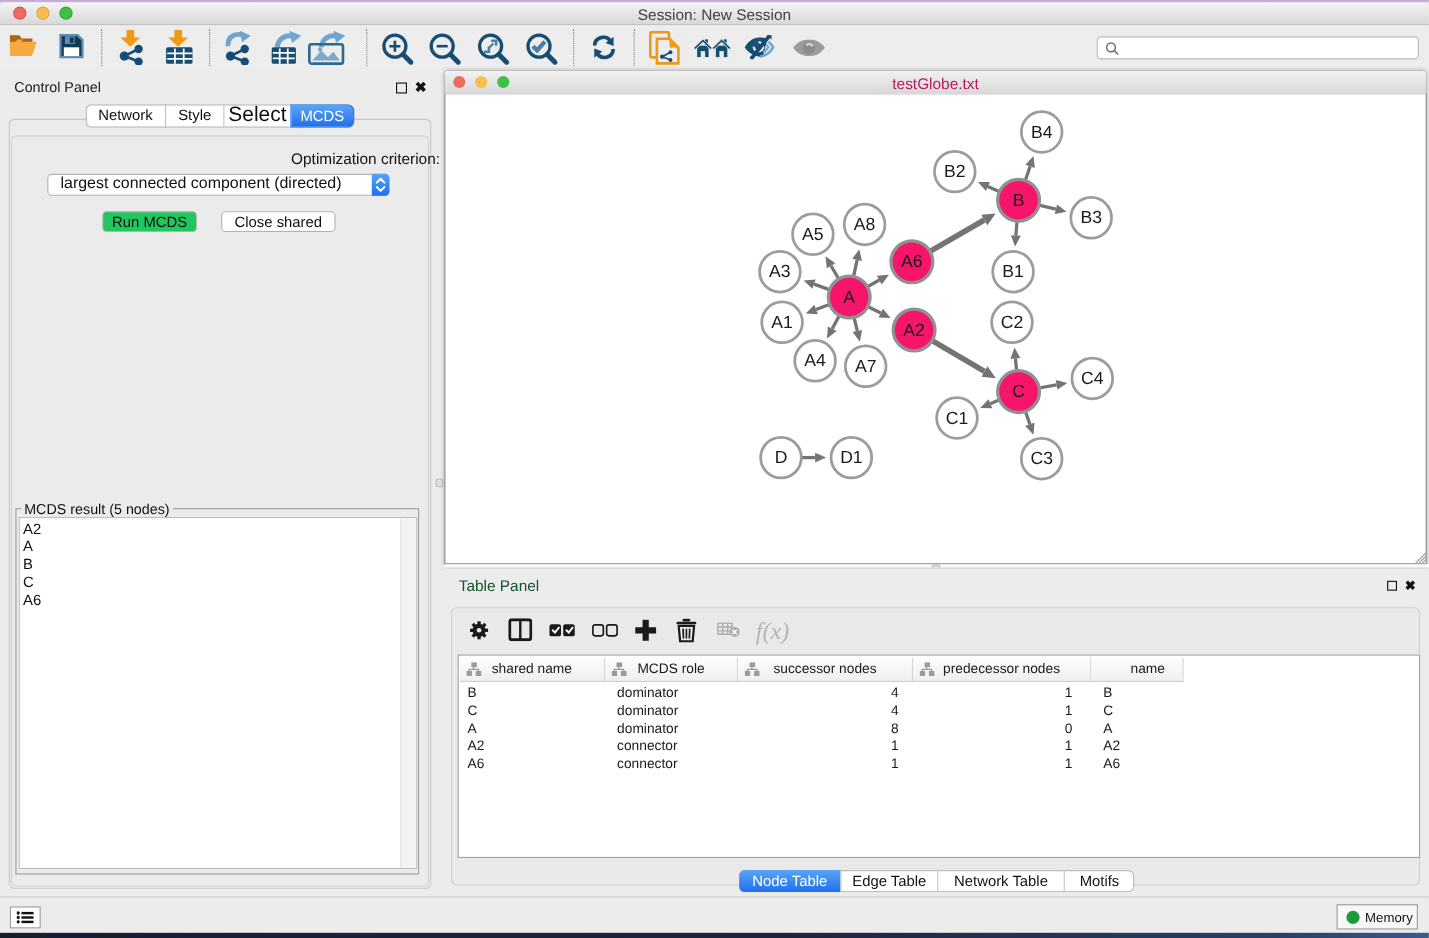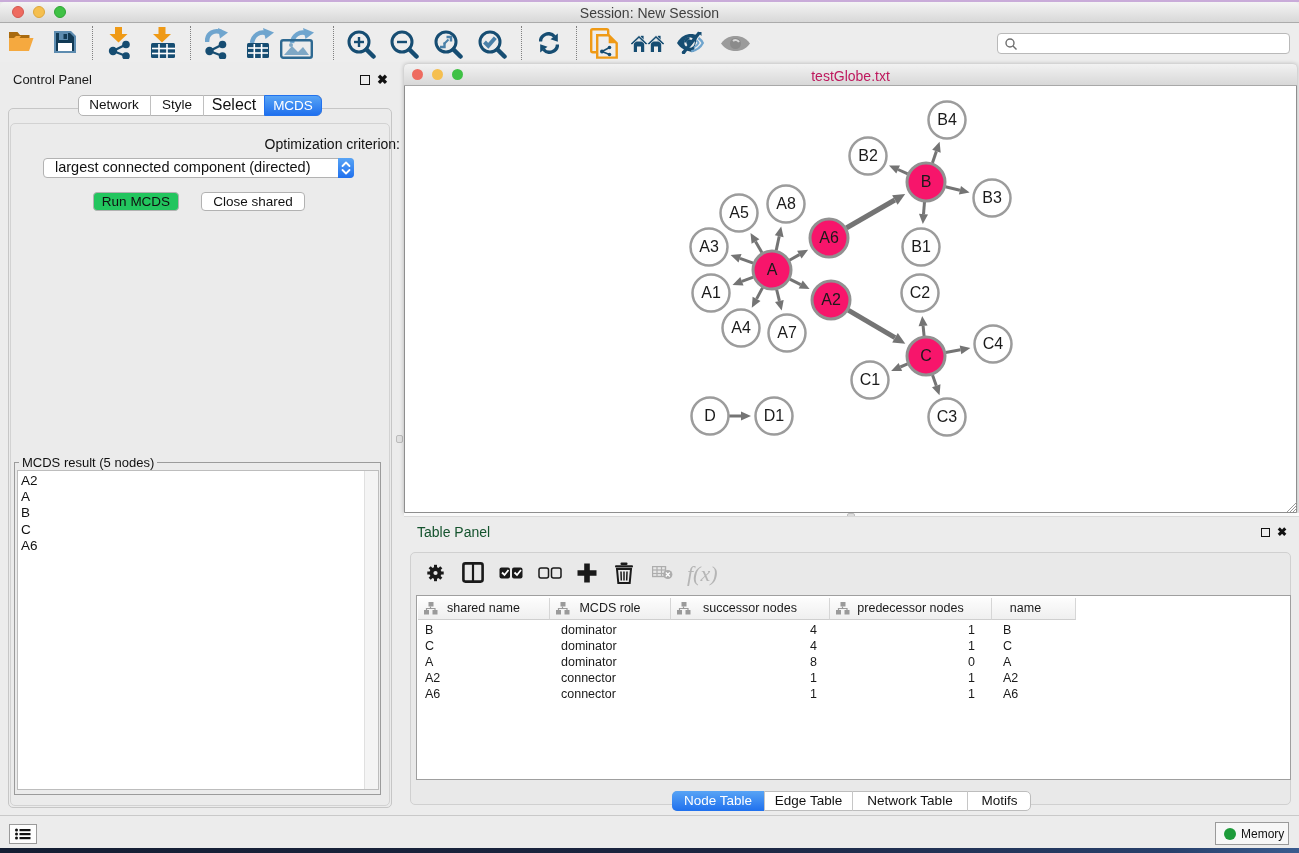--- a/index.html
+++ b/index.html
@@ -156,21 +156,21 @@
 
 <div class="abs" style="left:0;top:62px;width:401px;height:753px;background:#ececec;"></div>
 <div class="abs" style="left:13px;top:72px;font-size:13px;color:#1a1a1a;">Control Panel</div>
 
 <div class="abs" style="left:360px;top:75px;width:10px;height:10px;border:1.5px solid #111;"></div>
 <div class="abs" style="left:377px;top:72px;font-size:13px;font-weight:bold;color:#111;">✖</div>
 
 <div class="abs" style="left:78px;top:95px;width:244px;height:21px;background:#fff;border:1px solid #b4b4b4;border-radius:5px;z-index:5;"></div>
 <div class="abs" style="left:78px;top:95px;width:73px;height:21px;line-height:20px;text-align:center;font-size:13.5px;color:#111;border-right:1px solid #c0c0c0;z-index:6;">Network</div>
 <div class="abs" style="left:151px;top:95px;width:53px;height:21px;line-height:20px;text-align:center;font-size:13.5px;color:#111;border-right:1px solid #c0c0c0;z-index:6;">Style</div>
-<div class="abs" style="left:204px;top:95px;width:60px;height:21px;line-height:20px;text-align:center;font-size:16px;color:#111;z-index:6;">Select</div>
+<div class="abs" style="left:204px;top:95px;width:60px;height:21px;line-height:20px;text-align:center;font-size:19px;color:#111;z-index:6;">Select</div>
 <div class="abs" style="left:264px;top:95px;width:58px;height:21px;line-height:20px;text-align:center;font-size:13.5px;color:#fff;background:linear-gradient(#58a4f5,#1f70ee);border-radius:0 6px 6px 0;border:1px solid #2272ee;z-index:6;">MCDS</div>
 
 <div class="abs" style="left:8px;top:108px;width:384px;height:700px;background:#ebebeb;border:1px solid #c6c6c6;border-radius:5px;"></div>
 <div class="abs" style="left:10px;top:123px;width:380px;height:683px;background:#ebebeb;border:1px solid #d2d2d2;border-radius:5px;"></div>
 
 <div class="abs" style="left:0px;top:136px;width:400px;text-align:right;font-size:14px;color:#111;">Optimization criterion:</div>
 
 <div class="abs" style="left:43px;top:158px;width:311px;height:20px;background:#fff;border:1px solid #b2b2b2;border-radius:4px;"></div>
 <div class="abs" style="left:55px;top:159px;font-size:14.5px;color:#111;">largest connected component (directed)</div>
 <div class="abs" style="left:338px;top:158px;width:16px;height:20px;background:linear-gradient(#58a4f5,#1f70ee);border-radius:0 4px 4px 0;">
@@ -344,21 +344,21 @@
  <path d="M13.8,6.5 l4,4 M17.8,6.5 l-4,4" stroke="#fff" stroke-width="1.3"></path>
 </svg>
 <div class="abs" style="left:687px;top:561px;width:40px;height:26px;font-family:'Liberation Serif',serif;font-style:italic;font-size:22px;color:#b5b5b5;">f(x)</div>
 
 <div class="abs" style="left:416px;top:595px;width:875px;height:185px;background:#fff;border:1px solid #9f9f9f;"></div>
 <div id="thead">
 <div class="abs hcell" style="left:418px;top:598px;width:132px;">shared name</div>
 <div class="abs hcell" style="left:550px;top:598px;width:121px;">MCDS role</div>
 <div class="abs hcell" style="left:671px;top:598px;width:159px;">successor nodes</div>
 <div class="abs hcell" style="left:830px;top:598px;width:162px;">predecessor nodes</div>
-<div class="abs hcell" style="left:992px;top:598px;width:84px;padding-right:16px;">name</div>
+<div class="abs hcell" style="left:992px;top:598px;width:84px;padding-right:16px;text-align:right;">name</div>
 <svg class="abs treeicon" style="left:424px;top:602px;">
       <use href="#tree"></use>
     </svg>
 <svg class="abs treeicon" style="left:556px;top:602px;">
       <use href="#tree"></use>
     </svg>
 <svg class="abs treeicon" style="left:677px;top:602px;">
       <use href="#tree"></use>
     </svg>
 <svg class="abs treeicon" style="left:836px;top:602px;">

